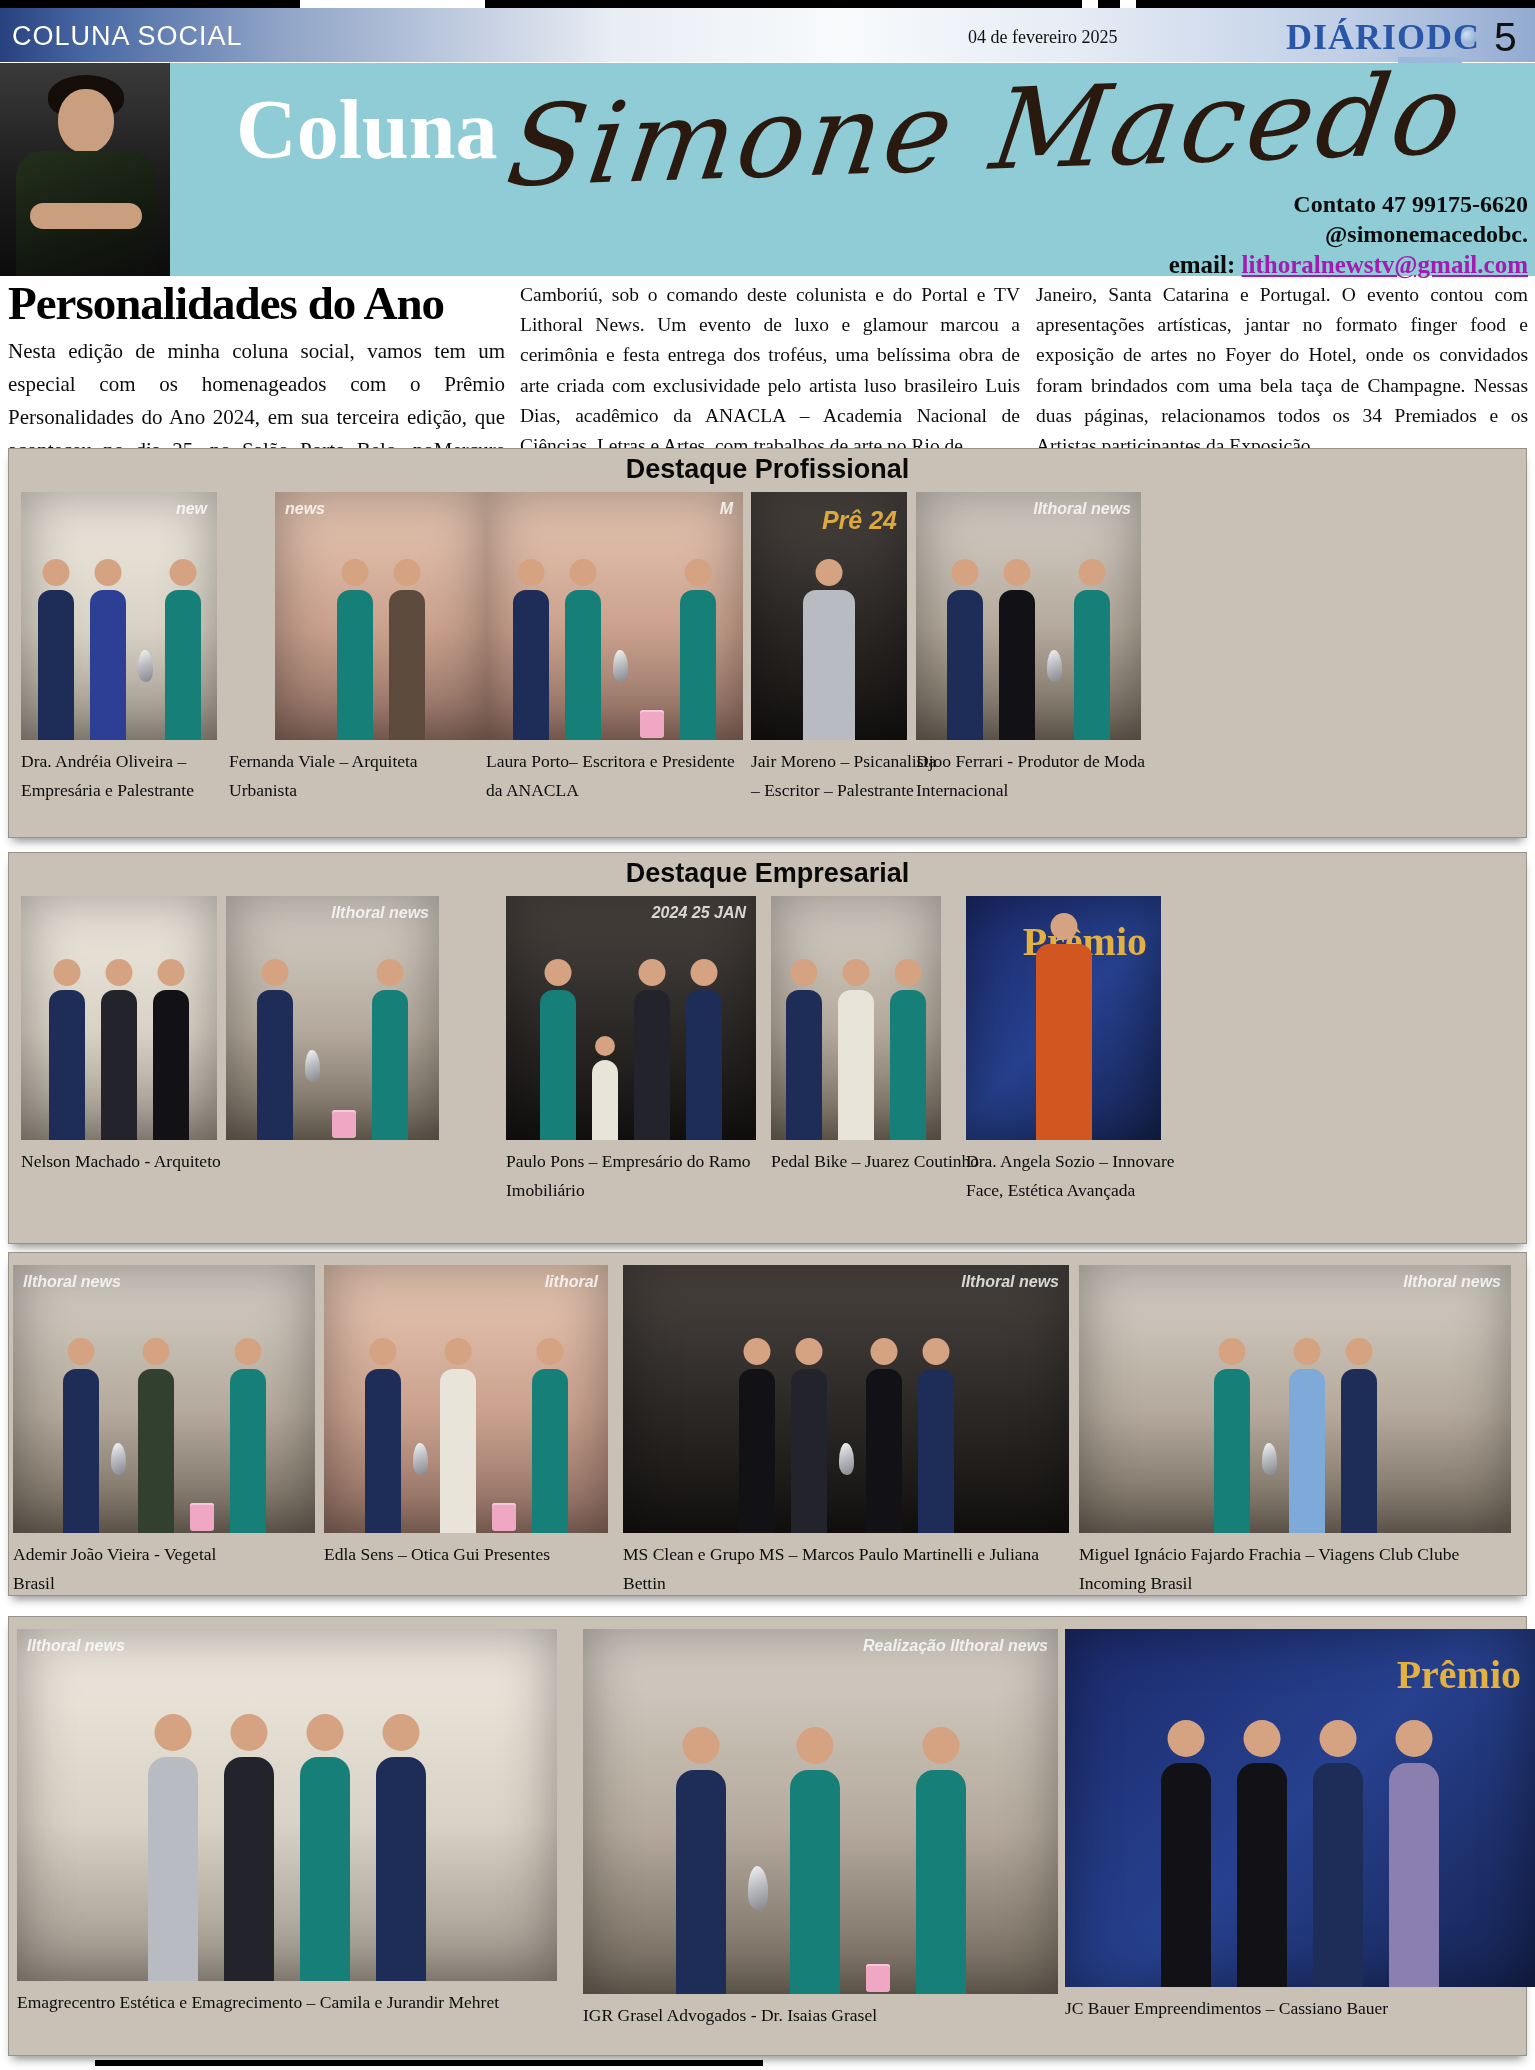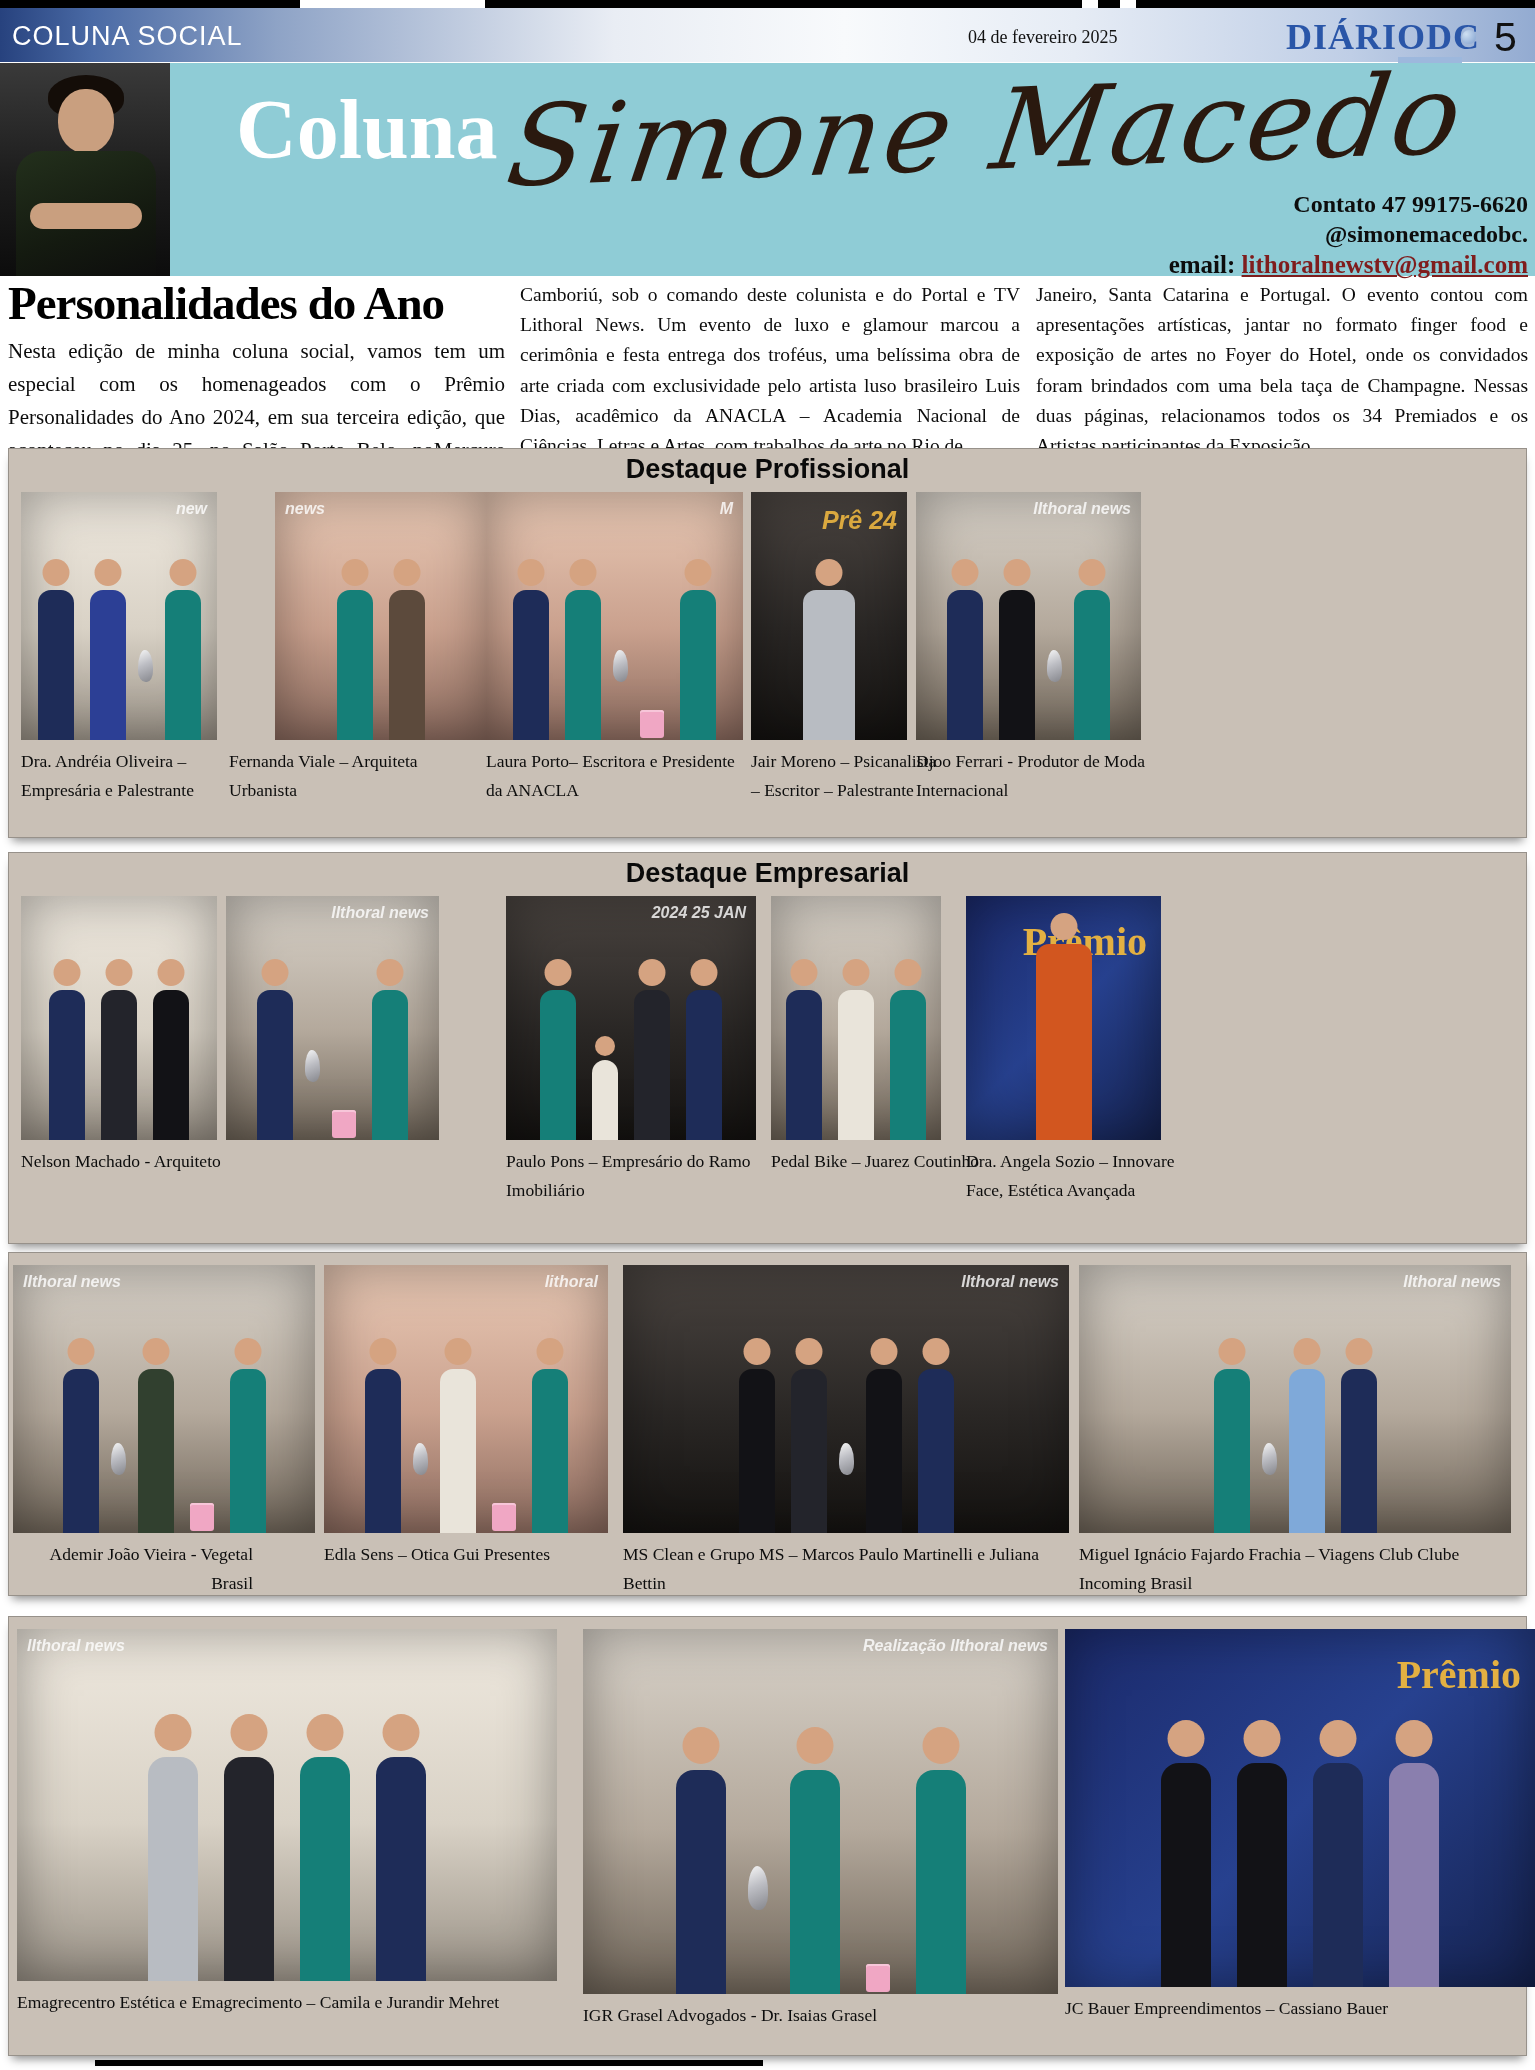--- a/index.html
+++ b/index.html
@@ -35,21 +35,21 @@
     background:linear-gradient(160deg,#23301c 0%,#141a10 60%,#0d0d0d 100%);}
   .p-arm{position:absolute;left:30px;top:140px;width:112px;height:26px;border-radius:14px;background:#c99f7f;}
   .coluna-label{position:absolute;left:236px;top:18px;font-size:84px;font-weight:bold;color:#fff;}
   .script-name{position:absolute;left:512px;top:2px;font-size:112px;font-style:italic;color:#2a190f;
     font-family:"DejaVu Serif",serif;letter-spacing:3px;transform:skewX(-10deg) rotate(-2deg);
     white-space:nowrap;}
   .contact{position:absolute;right:7px;top:126px;text-align:right;font-weight:bold;color:#0d0d0d;line-height:1.26;}
   .contact .c1{font-size:24px;}
   .contact .c2{font-size:24px;}
   .contact .c3{font-size:25px;}
-  .contact a{color:#7f1d1d;text-decoration:underline;}
+  .contact a{color:#a21caf;text-decoration:underline;}
 
   
   .article{position:absolute;left:8px;top:279px;width:1521px;display:flex;gap:14px;}
   .colA{width:497px;} .colB{width:502px;} .colC{width:494px;}
   .headline{font-size:47px;font-weight:bold;margin:0 0 7px 0;letter-spacing:-1px;line-height:1.05;color:#000;}
   .colA p{font-size:21px;line-height:1.56;text-align:justify;margin:0;color:#0c0c0c;}
   .colB p,.colC p{font-size:19.5px;line-height:1.55;text-align:justify;margin:1px;color:#0c0c0c;}
 
   
   .panel{position:absolute;left:8px;width:1519px;background:#c9c0b6;border:1px solid #97918a;
@@ -298,21 +298,21 @@
         <div class="photo bg-light wm-left" style="width:302px;height:268px;">
           <span class="wm">lIthoral news</span>
           <div class="ppl">
             <span class="person navy"></span>
             <span class="trophy"></span>
             <span class="person greensuit"></span>
             <span class="bag"></span>
             <span class="person teal"></span>
           </div>
         </div>
-        <figcaption class="cap" style="width:240px;text-align:right;">Ademir João Vieira - Vegetal Brasil</figcaption>
+        <figcaption class="cap" style="width:240px;">Ademir João Vieira - Vegetal Brasil</figcaption>
       </figure>
 
       <figure style="width:284px;margin-left:9px;">
         <div class="photo bg-warm" style="width:284px;height:268px;">
           <span class="wm">lithoral</span>
           <div class="ppl">
             <span class="person navy"></span>
             <span class="trophy"></span>
             <span class="person whitedress"></span>
             <span class="bag"></span>

